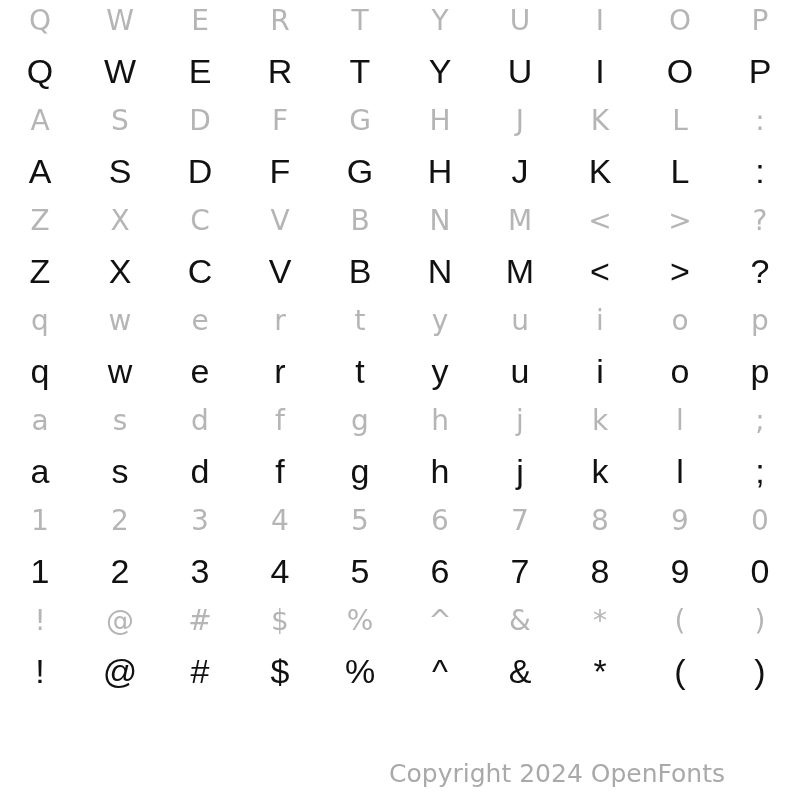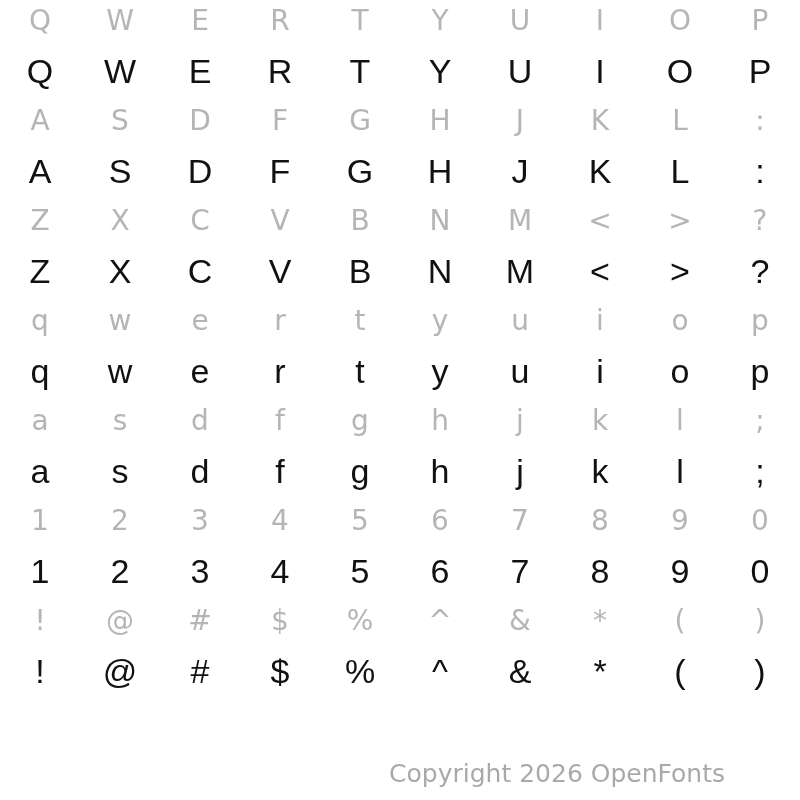--- a/index.html
+++ b/index.html
@@ -236,13 +236,13 @@
         <span class="cell">%</span>
         <span class="cell">^</span>
         <span class="cell">&amp;</span>
         <span class="cell">*</span>
         <span class="cell">(</span>
         <span class="cell">)</span>
       </div>
     </div>
   </div>
 
-<div class="footer">Copyright 2026 OpenFonts</div>
+<div class="footer">Copyright 2024 OpenFonts</div>
 
 </body></html>

